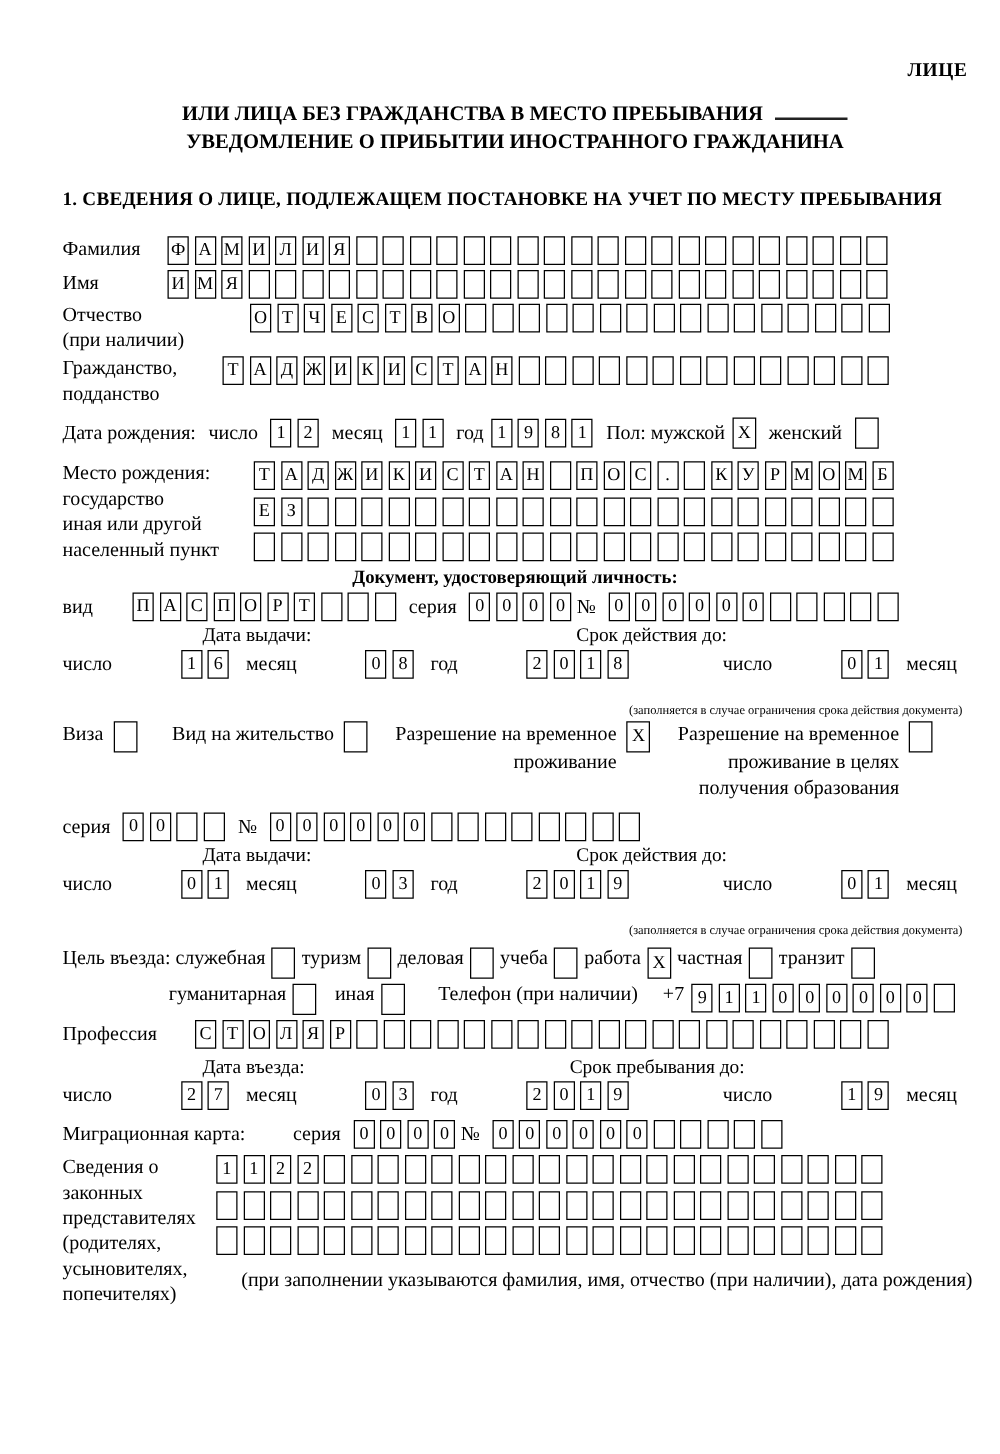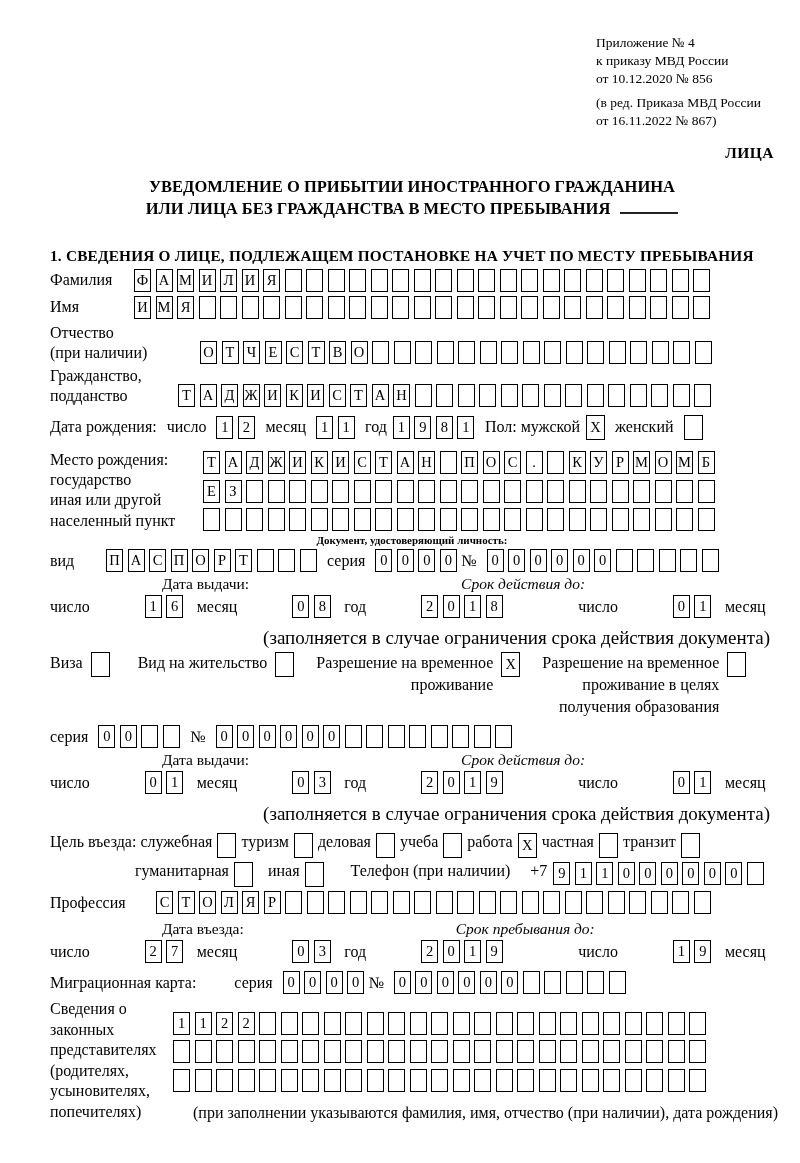--- a/index.html
+++ b/index.html
@@ -10,79 +10,72 @@
   
   .appendix{margin-left:auto;width:178px;font-size:13.5px;line-height:1.35;}
   .appendix .l4{margin-top:5px;}
   .forma{text-align:right;font-weight:bold;margin-top:14px;font-size:15.5px;letter-spacing:.5px;}
 
   .title{text-align:center;font-weight:bold;font-size:16.5px;line-height:1.35;margin-top:14px;}
   .blank-line{display:inline-block;width:58px;border-bottom:2px solid #222;height:14px;margin-left:10px;}
   .sec-heading{font-weight:bold;font-size:15.3px;margin-top:26px;letter-spacing:.2px;}
 
   .frow{display:flex;align-items:center;margin-top:4px;white-space:nowrap;}
-  .frow.top{align-items:flex-end;}
+  .frow.top{align-items:flex-start;}
   .flabel{flex:none;}
   .mlabel{flex:none;line-height:1.28;}
 
   .cells{display:inline-block;white-space:nowrap;line-height:0;}
   .cell{display:inline-block;box-sizing:border-box;width:17px;height:23px;border:1.7px solid #000;
         margin-right:4.5px;text-align:center;vertical-align:middle;font-size:14.5px;line-height:20px;
         font-family:"Liberation Serif","DejaVu Serif",serif;}
   .cb .cell{width:19px;height:25px;line-height:22px;margin-right:0;}
   .stack .cells{display:block;margin-top:5.5px;}
   .stack .cells:first-child{margin-top:0;}
 
   .w-label1{width:84px;} .w-label2{width:150px;} .w-label3{width:128px;}
   .w-bp{width:153px;} .w-vid{width:56px;} .w-prof{width:106px;} .w-legal{width:123px;}
 
   .gap6{display:inline-block;width:6px;} .gap10{display:inline-block;width:10px;}
 
   .dheads{display:flex;margin-top:3px;font-size:15.5px;}
   .dheads .h1{margin-left:112px;}
-  .dheads .h2{margin-left:212px;font-style:italic;}
+  .dheads .h2{margin-left:212px;}
   .drow{display:flex;align-items:center;margin-top:2px;white-space:nowrap;}
   .dgroup{display:inline-flex;align-items:center;}
   .dgroup span.t{margin:0 7px 0 0;}
   .dgroup .cells{margin-right:9px;margin-left:48px;}
   .dgroup2{margin-left:62px;}
-  .note-r{text-align:right;font-size:19px;margin-top:9px;padding-right:4px;}
+  .note-r{text-align:right;font-size:10px;margin-top:20px;padding-right:4px;}
 
   .para{margin-top:8px;line-height:1.55;}
   .permit-row{display:flex;align-items:flex-start;margin-top:3px;}
   .permit-row .txt{line-height:1.35;}
   .permit-row .ctr{text-align:right;}
   .permit-row .cb{margin:0 14px 0 8px;}
   .purpose-row{display:flex;align-items:flex-start;margin-top:8px;white-space:nowrap;}
   .purpose-row .cb{margin:0 5px 0 5px;}
   .note-c{font-size:16px;margin-top:12px;margin-left:20px;white-space:nowrap;}
 </style>
 </head>
 <body>
 
 <div class="page">
 
-  <div class="appendix">
-    <div>Приложение № 4</div>
-    <div>к приказу МВД России</div>
-    <div>от 10.12.2020 № 856</div>
-    <div class="l4">(в ред. Приказа МВД России</div>
-    <div>от 16.11.2022 № 867)</div>
-  </div>
-
-  <div class="forma">ЛИЦА</div>
+
+  <div class="forma">ЛИЦЕ</div>
 
   <div class="title">
+    <div><span>ИЛИ ЛИЦА БЕЗ ГРАЖДАНСТВА В МЕСТО ПРЕБЫВАНИЯ</span><span class="blank-line"></span></div>
     <div>УВЕДОМЛЕНИЕ О ПРИБЫТИИ ИНОСТРАННОГО ГРАЖДАНИНА</div>
-    <div><span>ИЛИ ЛИЦА БЕЗ ГРАЖДАНСТВА В МЕСТО ПРЕБЫВАНИЯ</span><span class="blank-line"></span></div>
   </div>
 
   <div class="sec-heading">1. СВЕДЕНИЯ О ЛИЦЕ, ПОДЛЕЖАЩЕМ ПОСТАНОВКЕ НА УЧЕТ ПО МЕСТУ ПРЕБЫВАНИЯ</div>
 
-  <div class="frow" style="margin-top:4px">
+  <div class="frow" style="margin-top:20px">
     <span class="flabel w-label1">Фамилия</span>
     <span class="cells"><span class="cell">Ф</span><span class="cell">А</span><span class="cell">М</span><span class="cell">И</span><span class="cell">Л</span><span class="cell">И</span><span class="cell">Я</span><span class="cell"></span><span class="cell"></span><span class="cell"></span><span class="cell"></span><span class="cell"></span><span class="cell"></span><span class="cell"></span><span class="cell"></span><span class="cell"></span><span class="cell"></span><span class="cell"></span><span class="cell"></span><span class="cell"></span><span class="cell"></span><span class="cell"></span><span class="cell"></span><span class="cell"></span><span class="cell"></span><span class="cell"></span><span class="cell"></span></span>
   </div>
 
   <div class="frow">
     <span class="flabel w-label1">Имя</span>
     <span class="cells"><span class="cell">И</span><span class="cell">М</span><span class="cell">Я</span><span class="cell"></span><span class="cell"></span><span class="cell"></span><span class="cell"></span><span class="cell"></span><span class="cell"></span><span class="cell"></span><span class="cell"></span><span class="cell"></span><span class="cell"></span><span class="cell"></span><span class="cell"></span><span class="cell"></span><span class="cell"></span><span class="cell"></span><span class="cell"></span><span class="cell"></span><span class="cell"></span><span class="cell"></span><span class="cell"></span><span class="cell"></span><span class="cell"></span><span class="cell"></span><span class="cell"></span></span>
   </div>
 
   <div class="frow top">
@@ -132,21 +125,21 @@
       <div>иная или другой</div>
       <div>населенный пункт</div>
     </span>
     <span class="stack">
       <span class="cells"><span class="cell">Т</span><span class="cell">А</span><span class="cell">Д</span><span class="cell">Ж</span><span class="cell">И</span><span class="cell">К</span><span class="cell">И</span><span class="cell">С</span><span class="cell">Т</span><span class="cell">А</span><span class="cell">Н</span><span class="cell"></span><span class="cell">П</span><span class="cell">О</span><span class="cell">С</span><span class="cell">.</span><span class="cell"></span><span class="cell">К</span><span class="cell">У</span><span class="cell">Р</span><span class="cell">М</span><span class="cell">О</span><span class="cell">М</span><span class="cell">Б</span></span>
       <span class="cells"><span class="cell">Е</span><span class="cell">З</span><span class="cell"></span><span class="cell"></span><span class="cell"></span><span class="cell"></span><span class="cell"></span><span class="cell"></span><span class="cell"></span><span class="cell"></span><span class="cell"></span><span class="cell"></span><span class="cell"></span><span class="cell"></span><span class="cell"></span><span class="cell"></span><span class="cell"></span><span class="cell"></span><span class="cell"></span><span class="cell"></span><span class="cell"></span><span class="cell"></span><span class="cell"></span><span class="cell"></span></span>
       <span class="cells"><span class="cell"></span><span class="cell"></span><span class="cell"></span><span class="cell"></span><span class="cell"></span><span class="cell"></span><span class="cell"></span><span class="cell"></span><span class="cell"></span><span class="cell"></span><span class="cell"></span><span class="cell"></span><span class="cell"></span><span class="cell"></span><span class="cell"></span><span class="cell"></span><span class="cell"></span><span class="cell"></span><span class="cell"></span><span class="cell"></span><span class="cell"></span><span class="cell"></span><span class="cell"></span><span class="cell"></span></span>
     </span>
   </div>
 
-  <div style="text-align:center;font-weight:bold;font-size:11px;margin-top:3px">Документ, удостоверяющий личность:</div>
+  <div style="text-align:center;font-weight:bold;font-size:15px;margin-top:3px">Документ, удостоверяющий личность:</div>
 
   <div class="frow" style="margin-top:3px">
     <span class="flabel w-vid">вид</span>
     <span class="cells"><span class="cell">П</span><span class="cell">А</span><span class="cell">С</span><span class="cell">П</span><span class="cell">О</span><span class="cell">Р</span><span class="cell">Т</span><span class="cell"></span><span class="cell"></span><span class="cell"></span></span>
       <span class="gap6"></span>
     <span>серия</span>
       <span class="gap10"></span>
     <span class="cells"><span class="cell">0</span><span class="cell">0</span><span class="cell">0</span><span class="cell">0</span></span>
     <span>№</span>
       <span class="gap10"></span>

